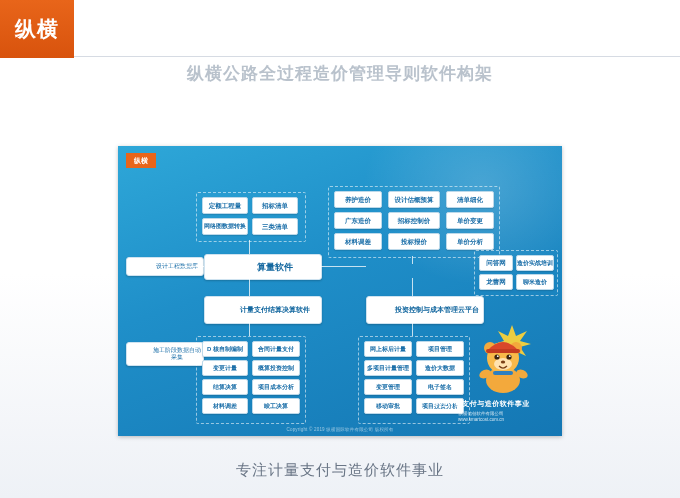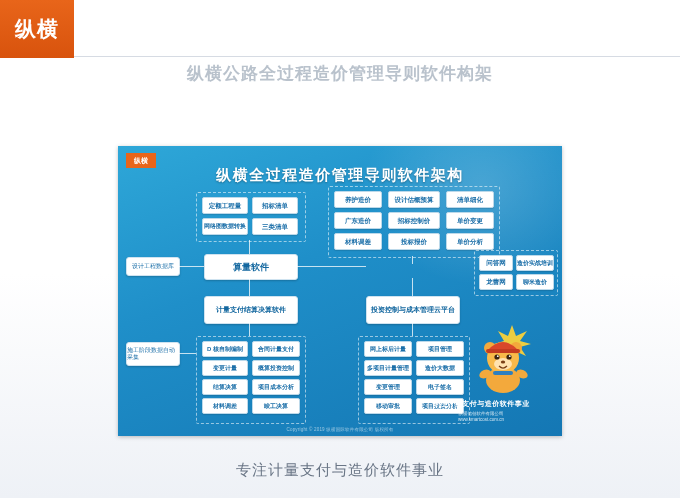--- a/index.html
+++ b/index.html
@@ -68,22 +68,22 @@
     position:absolute;background:#ffffff;border:1px solid #bcd9ea;border-radius:2px;
     color:#1a6ea8;font-size:6.5px;font-weight:bold;
     display:flex;align-items:center;justify-content:center;text-align:center;
     line-height:1.1;box-shadow:0 1px 1px rgba(0,0,0,.12);
   }
   .chip.wide{font-size:6px;}
   
   .node{
     position:absolute;background:#ffffff;border:1px solid #cfe3f0;border-radius:3px;
     color:#13679f;font-size:9px;font-weight:bold;
-    display:flex;align-items:center;justify-content:center;text-align:left;
-    box-shadow:0 1px 2px rgba(0,0,0,.2);line-height:1.15;
+    display:flex;align-items:center;justify-content:center;text-align:center;
+    box-shadow:0 1px 2px rgba(0,0,0,.2);line-height:1.15;padding-left:24px;
   }
   .node.small{font-size:7px;font-weight:bold;}
   .node.side{font-size:6px;color:#1a6ea8;font-weight:normal;}
 
   
   .ln{position:absolute;background:rgba(255,255,255,.75);}
   .lnv{width:1px;}
   .lnh{height:1px;}
 
   
@@ -105,21 +105,20 @@
 </div>
 <div class="title-rule"></div>
 <div class="page-title">纵横公路全过程造价管理导则软件构架</div>
 
 <div class="panel">
   <div class="panel-glow"></div>
 
   <div class="panel-logo">
     <span>纵横</span>
   </div>
-  <div class="panel-title">纵横全过程造价管理导则软件架构</div>
 
   <div class="group" style="left:78px;top:46px;width:108px;height:48px;"></div>
   <div class="chip" style="left:84px;top:51px;width:44px;height:15px;">定额工程量</div>
   <div class="chip" style="left:134px;top:51px;width:44px;height:15px;">招标清单</div>
   <div class="chip wide" style="left:84px;top:72px;width:44px;height:15px;">网络图数据转换</div>
   <div class="chip" style="left:134px;top:72px;width:44px;height:15px;">三类清单</div>
 
   <div class="group" style="left:210px;top:40px;width:170px;height:70px;"></div>
   <div class="chip" style="left:216px;top:45px;width:46px;height:15px;">养护造价</div>
   <div class="chip" style="left:270px;top:45px;width:50px;height:15px;">设计估概预算</div>

